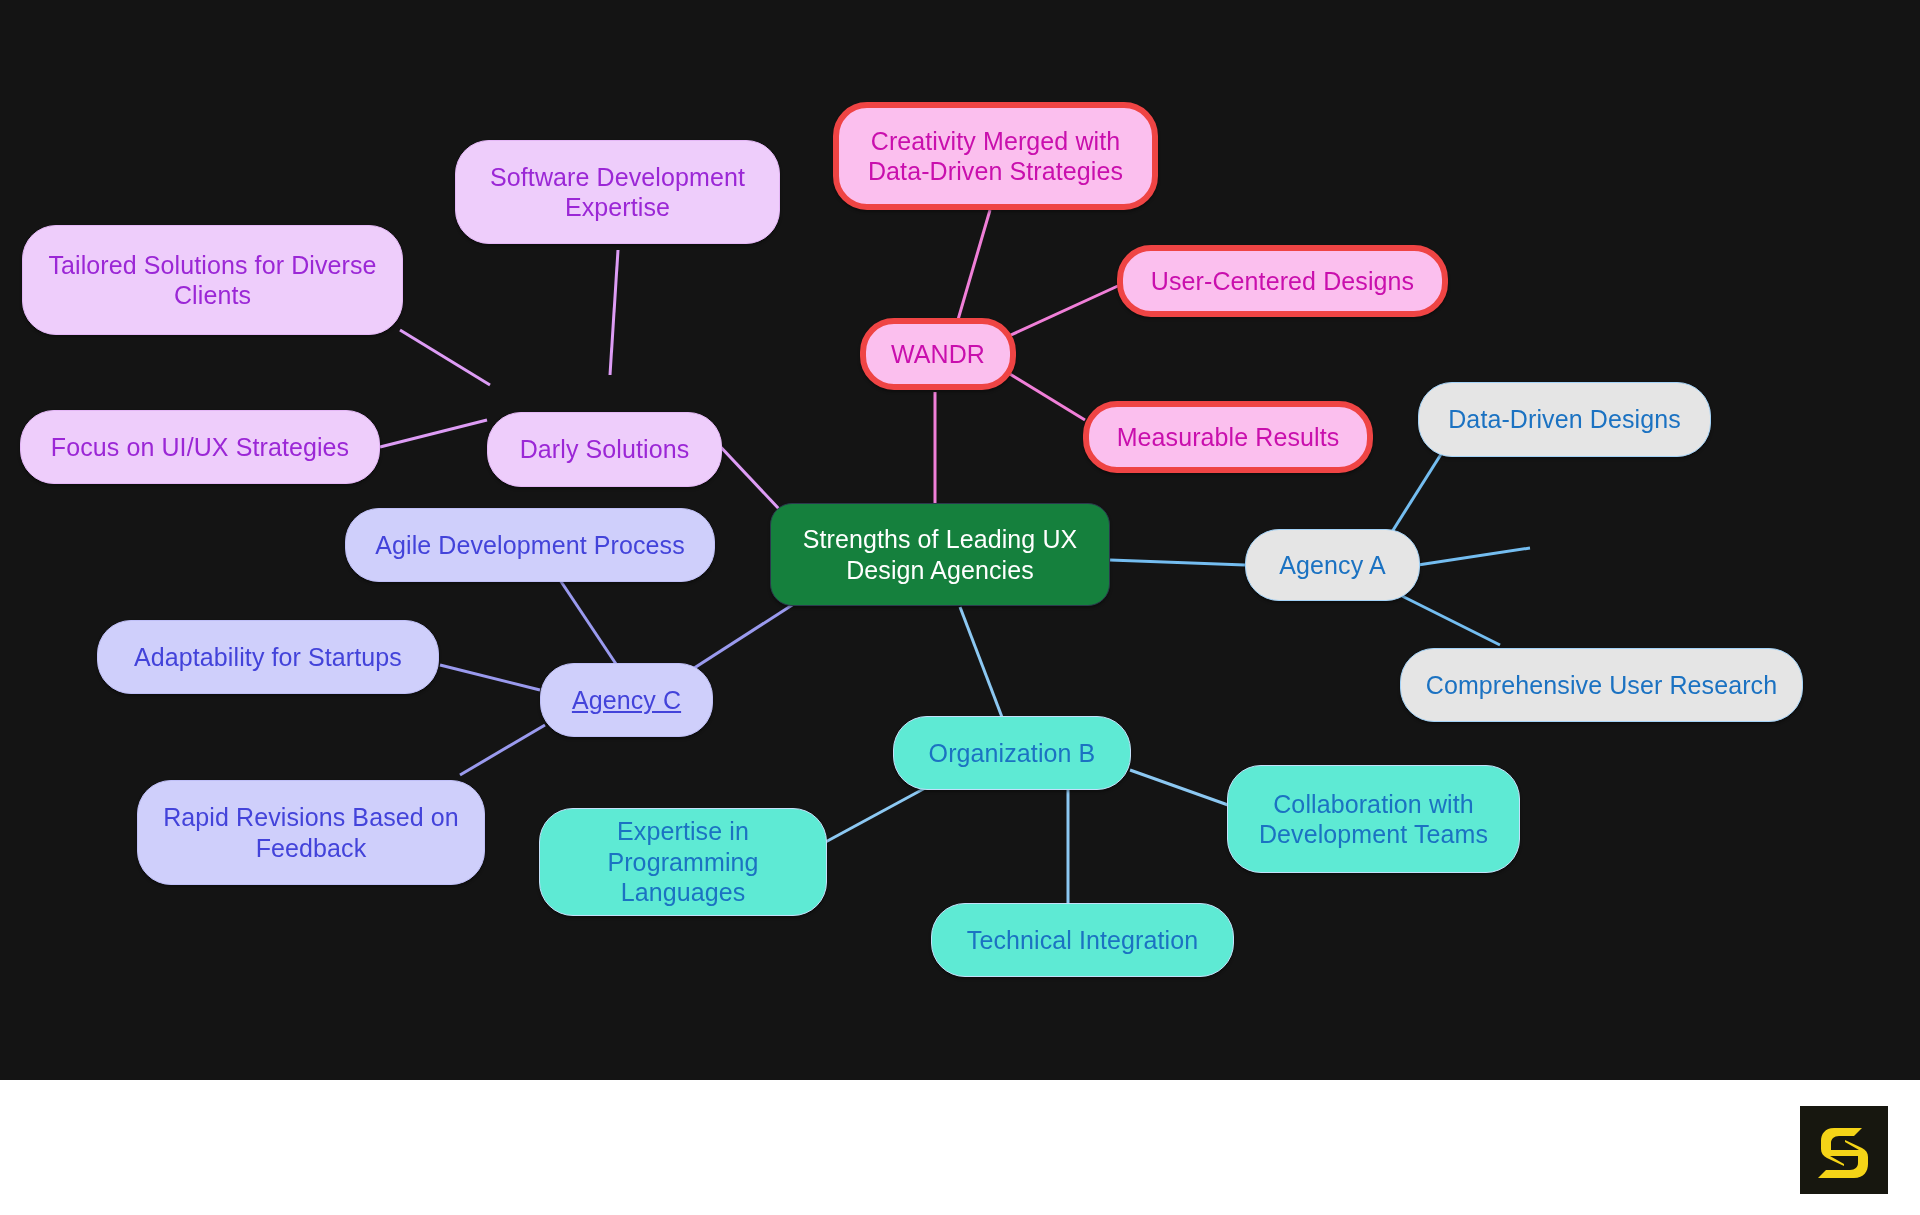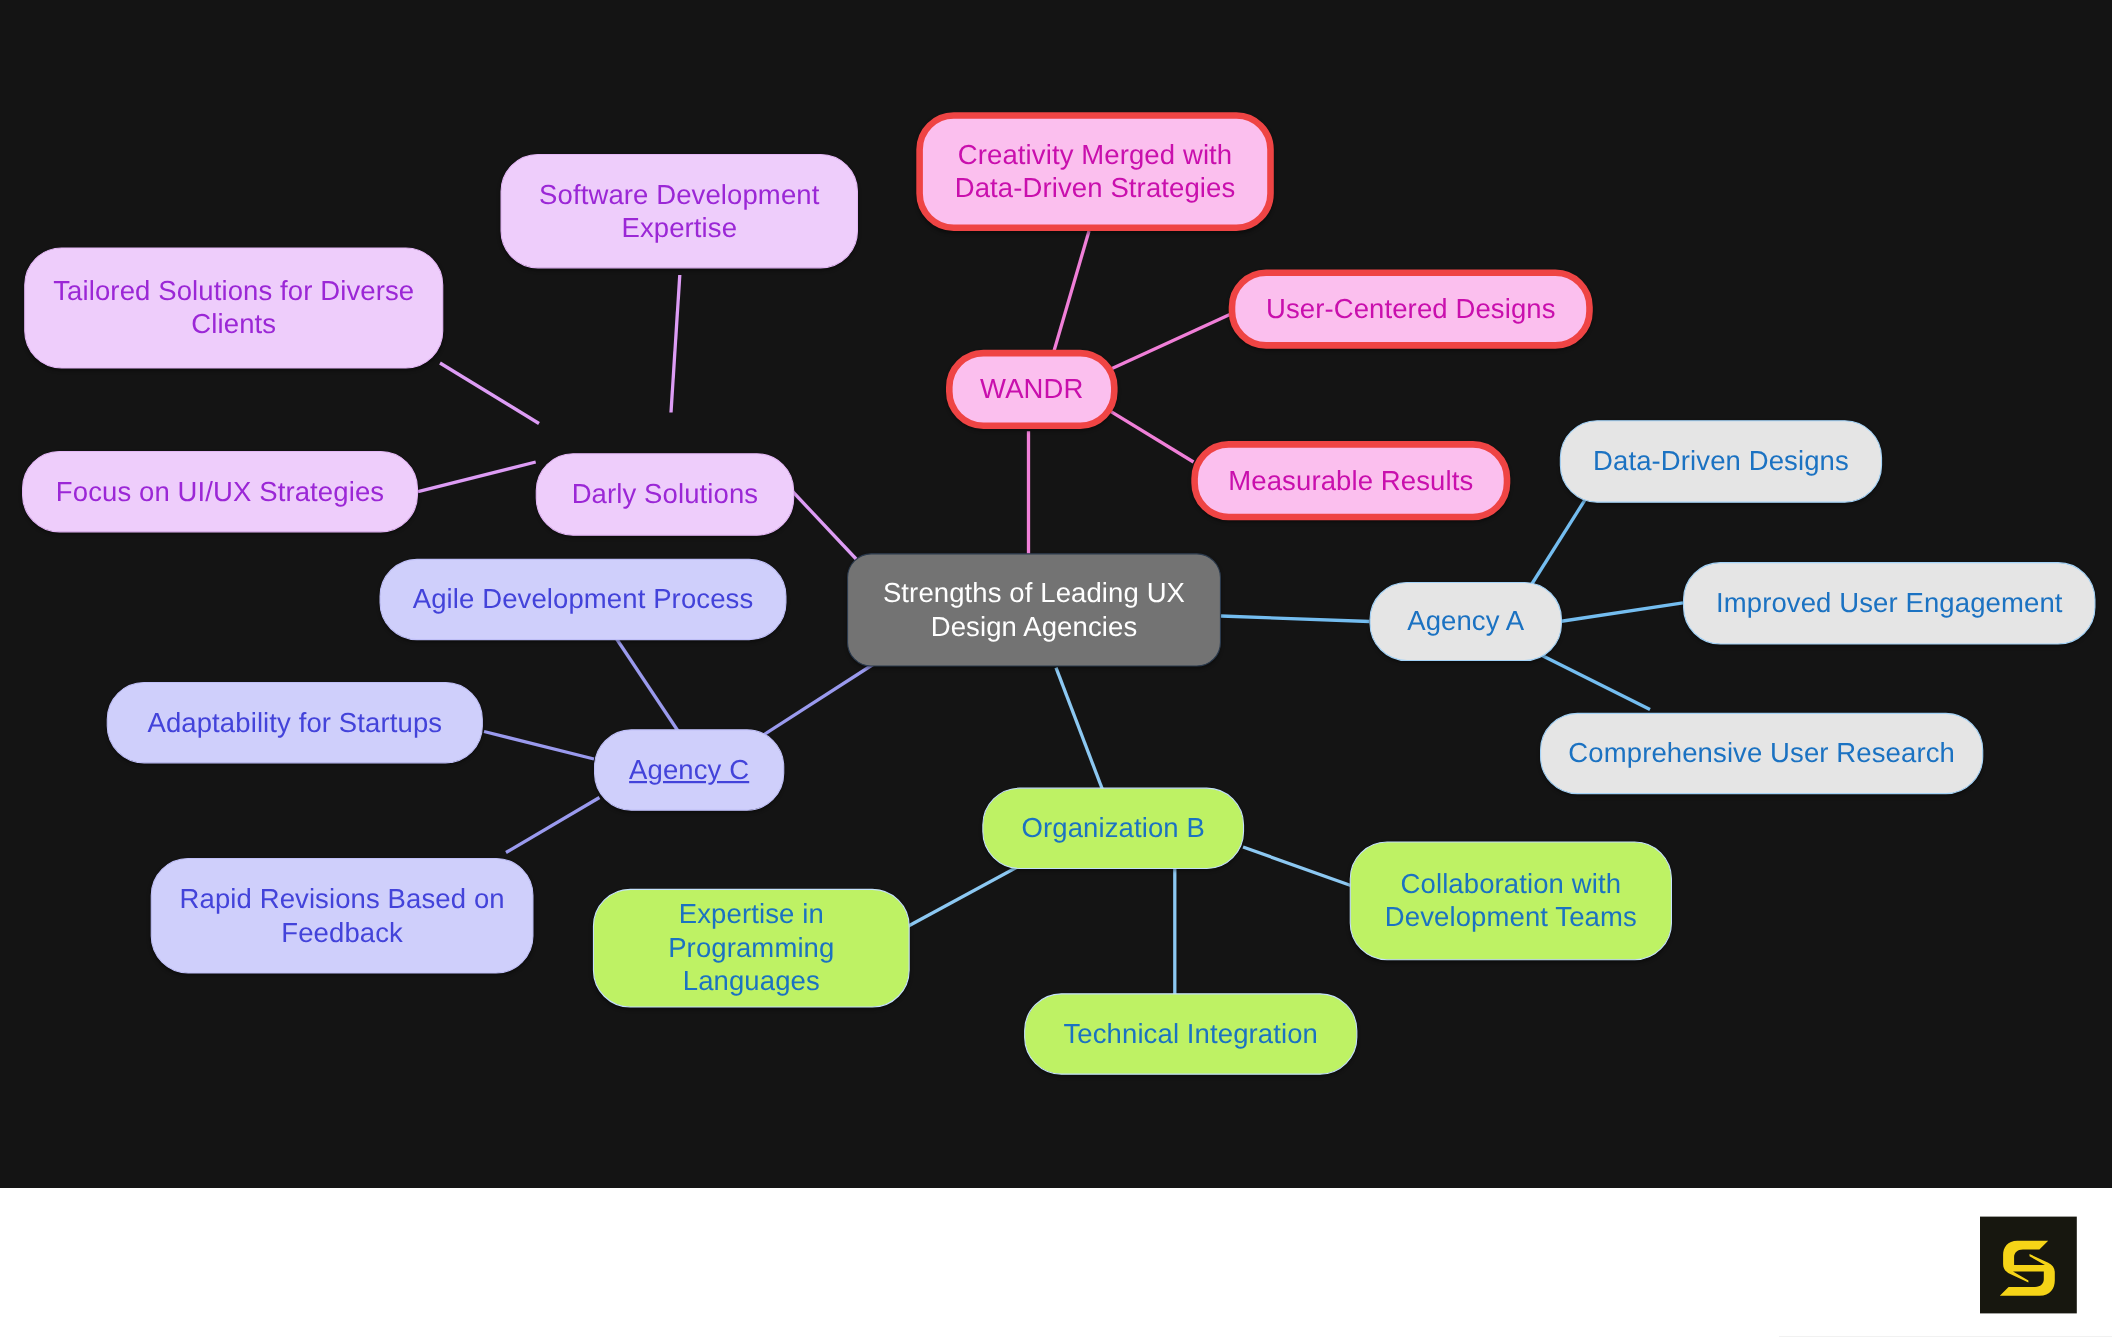--- a/index.html
+++ b/index.html
@@ -45,31 +45,31 @@
     text-align: center;
     border-radius: 34px;
     font-size: 25px;
     line-height: 1.22;
     letter-spacing: 0.1px;
     padding: 6px 18px;
     white-space: pre-line;
     box-shadow: 0 2px 3px rgba(0,0,0,0.35);
   }
   .node.root {
-    background: #737373;
+    background: #15803d;
     color: #ffffff;
     border: 1px solid #2b3a4d;
     font-size: 25px;
     border-radius: 22px;
   }
   .node.pink     { background: #fbbfee; color: #c90fad; border: 6px solid #ef4444; }
   .node.purple   { background: #eecdfb; color: #9b27d6; border: 1px solid #e4b7f6; }
   .node.indigo   { background: #cfcffb; color: #4343da; border: 1px solid #bfbff7; }
   .node.blue     { background: #e5e5e5; color: #1b72c2; border: 1px solid #a3d2f7; }
-  .node.paleblue { background: #bef264; color: #1b72c2; border: 1px solid #c4e0fa; }
+  .node.paleblue { background: #5eead4; color: #1b72c2; border: 1px solid #c4e0fa; }
 
   #footer {
     position: absolute;
     left: 0;
     top: 1080px;
     width: 1920px;
     height: 135px;
     background: #ffffff;
   }
   #logo-badge {
@@ -131,21 +131,20 @@
 
     <div class="node purple" style="left:487px; top:372px; width:235px; height:75px;margin-top:40px;">Darly Solutions</div>
     <div class="node purple" style="left:455px; top:140px; width:325px; height:104px;">Software Development
 Expertise</div>
     <div class="node purple" style="left:22px; top:225px; width:381px; height:110px;">Tailored Solutions for Diverse
 Clients</div>
     <div class="node purple" style="left:20px; top:410px; width:360px; height:74px;">Focus on UI/UX Strategies</div>
 
     <div class="node blue" style="left:1245px; top:529px; width:175px; height:72px;">Agency A</div>
     <div class="node blue" style="left:1418px; top:382px; width:293px; height:75px;">Data-Driven Designs</div>
-    <div class="node blue" style="left:1530px; top:511px; width:375px; height:75px;">Improved User Engagement</div>
     <div class="node blue" style="left:1400px; top:648px; width:403px; height:74px;">Comprehensive User Research</div>
 
     <div class="node indigo" style="left:540px; top:663px; width:173px; height:74px;text-decoration:underline;">Agency C</div>
     <div class="node indigo" style="left:345px; top:508px; width:370px; height:74px;">Agile Development Process</div>
     <div class="node indigo" style="left:97px; top:620px; width:342px; height:74px;">Adaptability for Startups</div>
     <div class="node indigo" style="left:137px; top:780px; width:348px; height:105px;">Rapid Revisions Based on
 Feedback</div>
 
     <div class="node paleblue" style="left:893px; top:716px; width:238px; height:74px;">Organization B</div>
     <div class="node paleblue" style="left:1227px; top:765px; width:293px; height:108px;">Collaboration with

